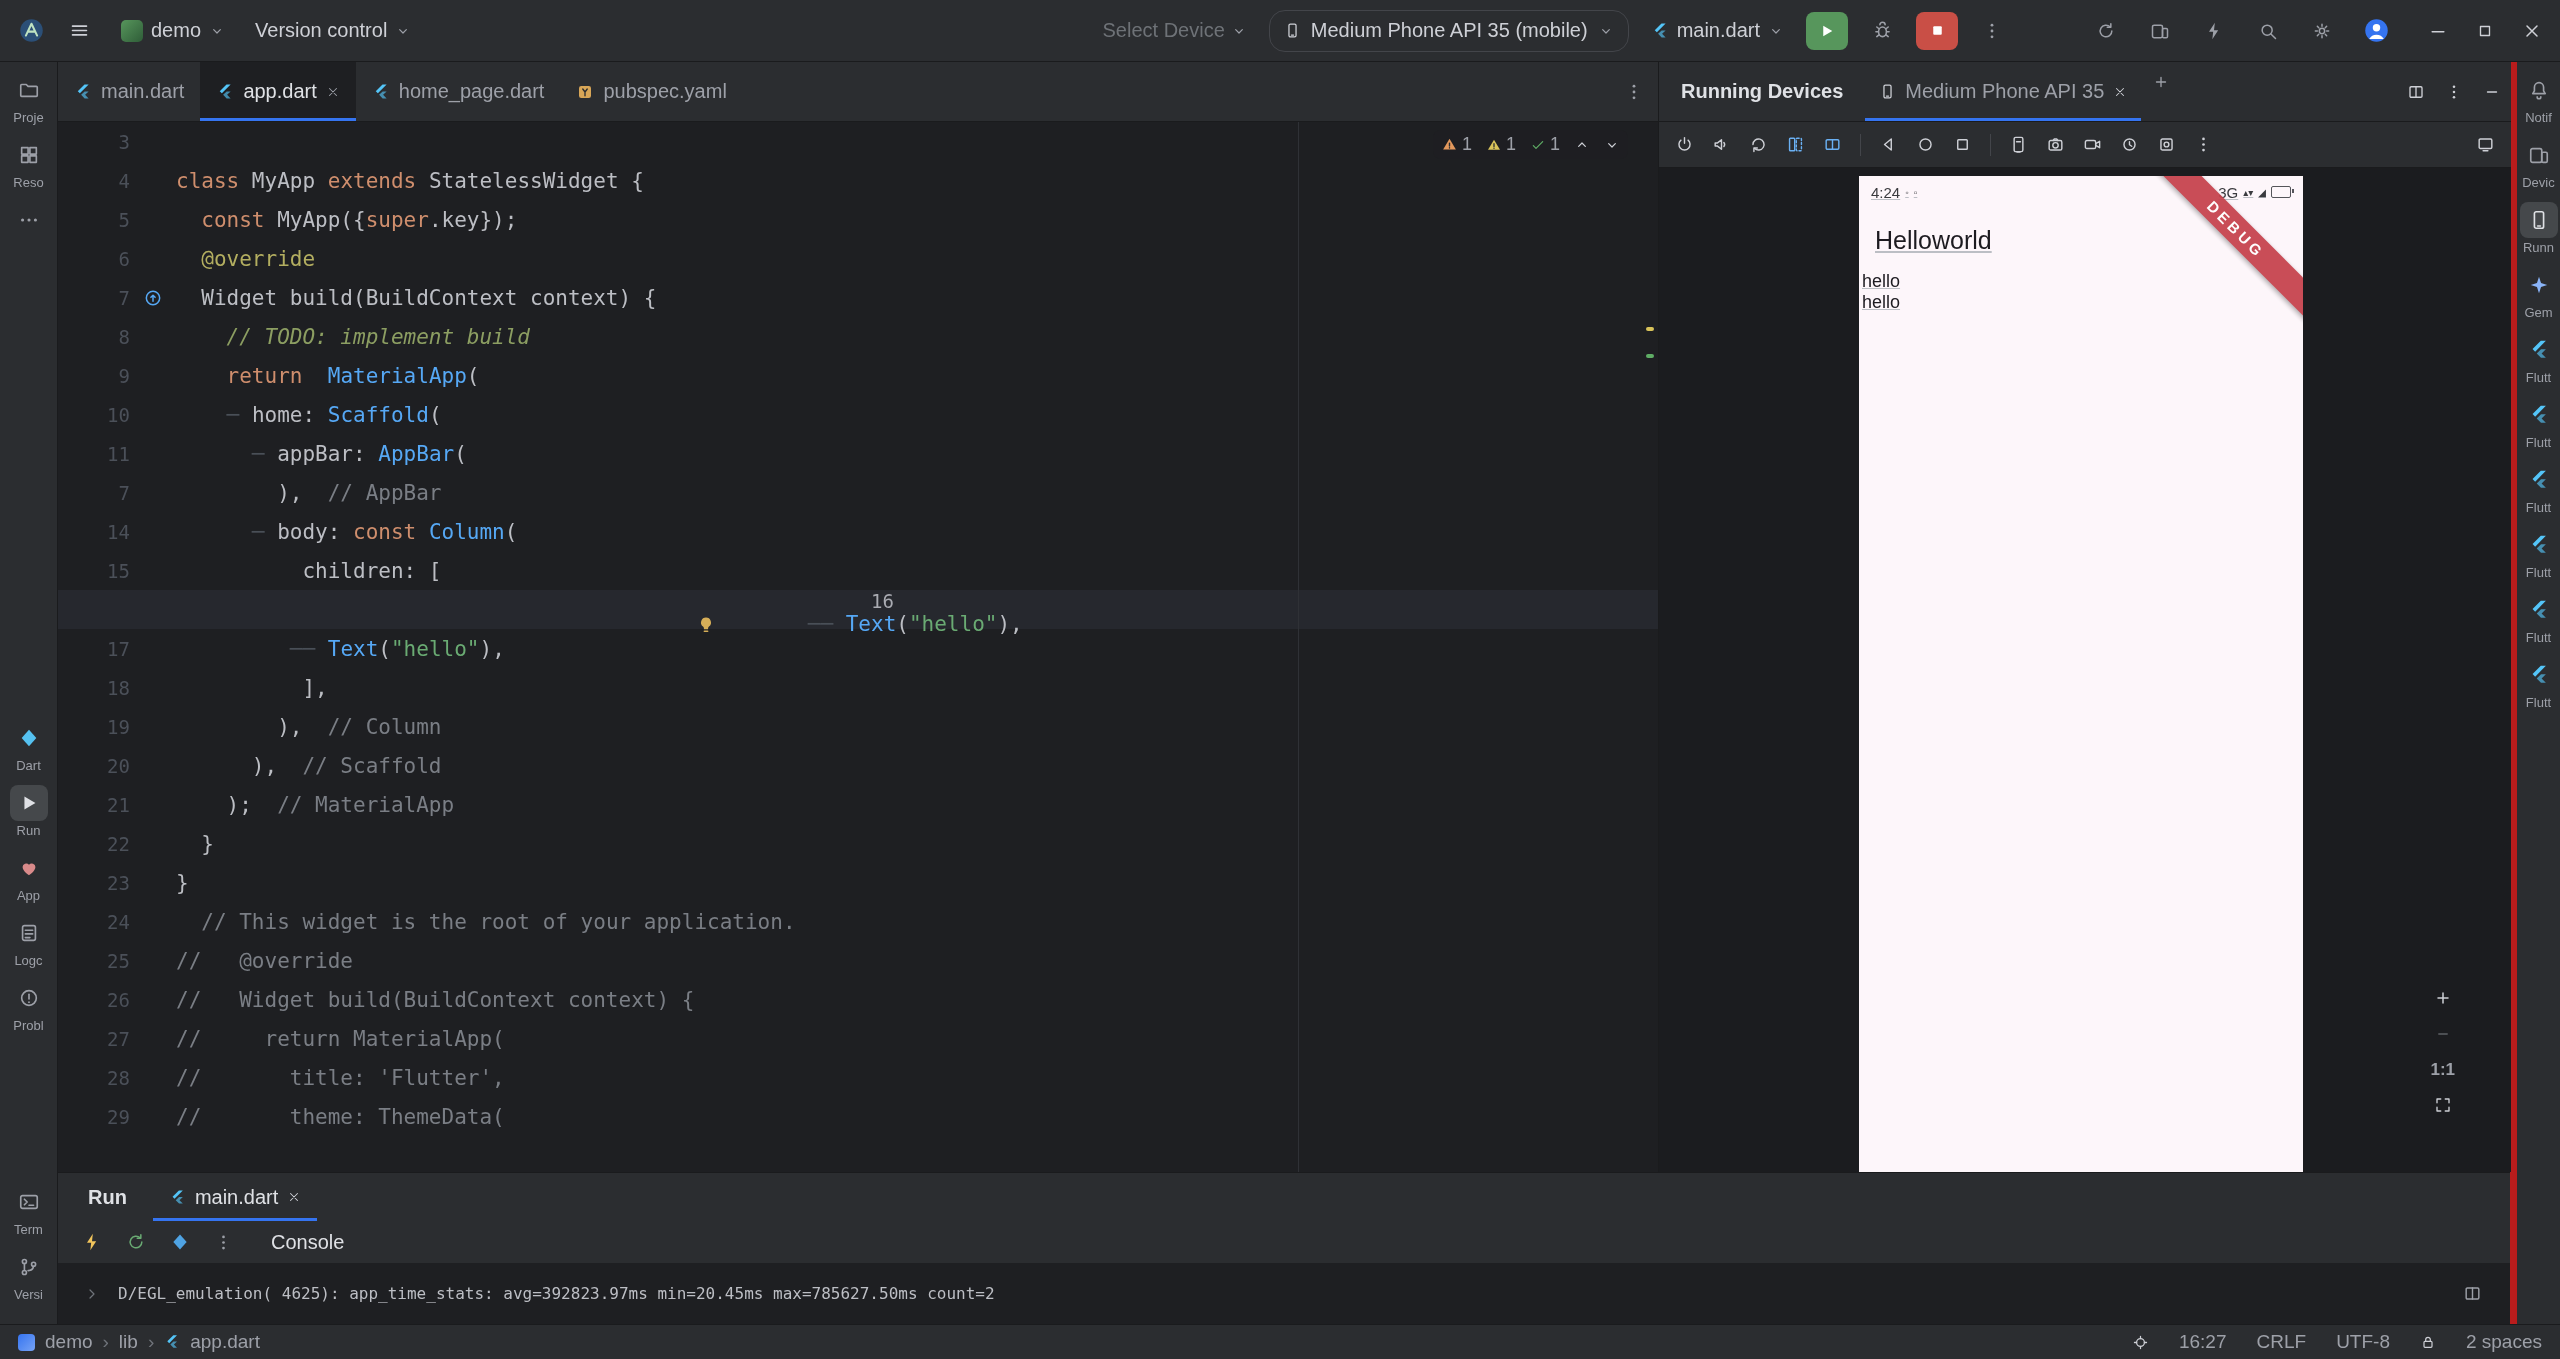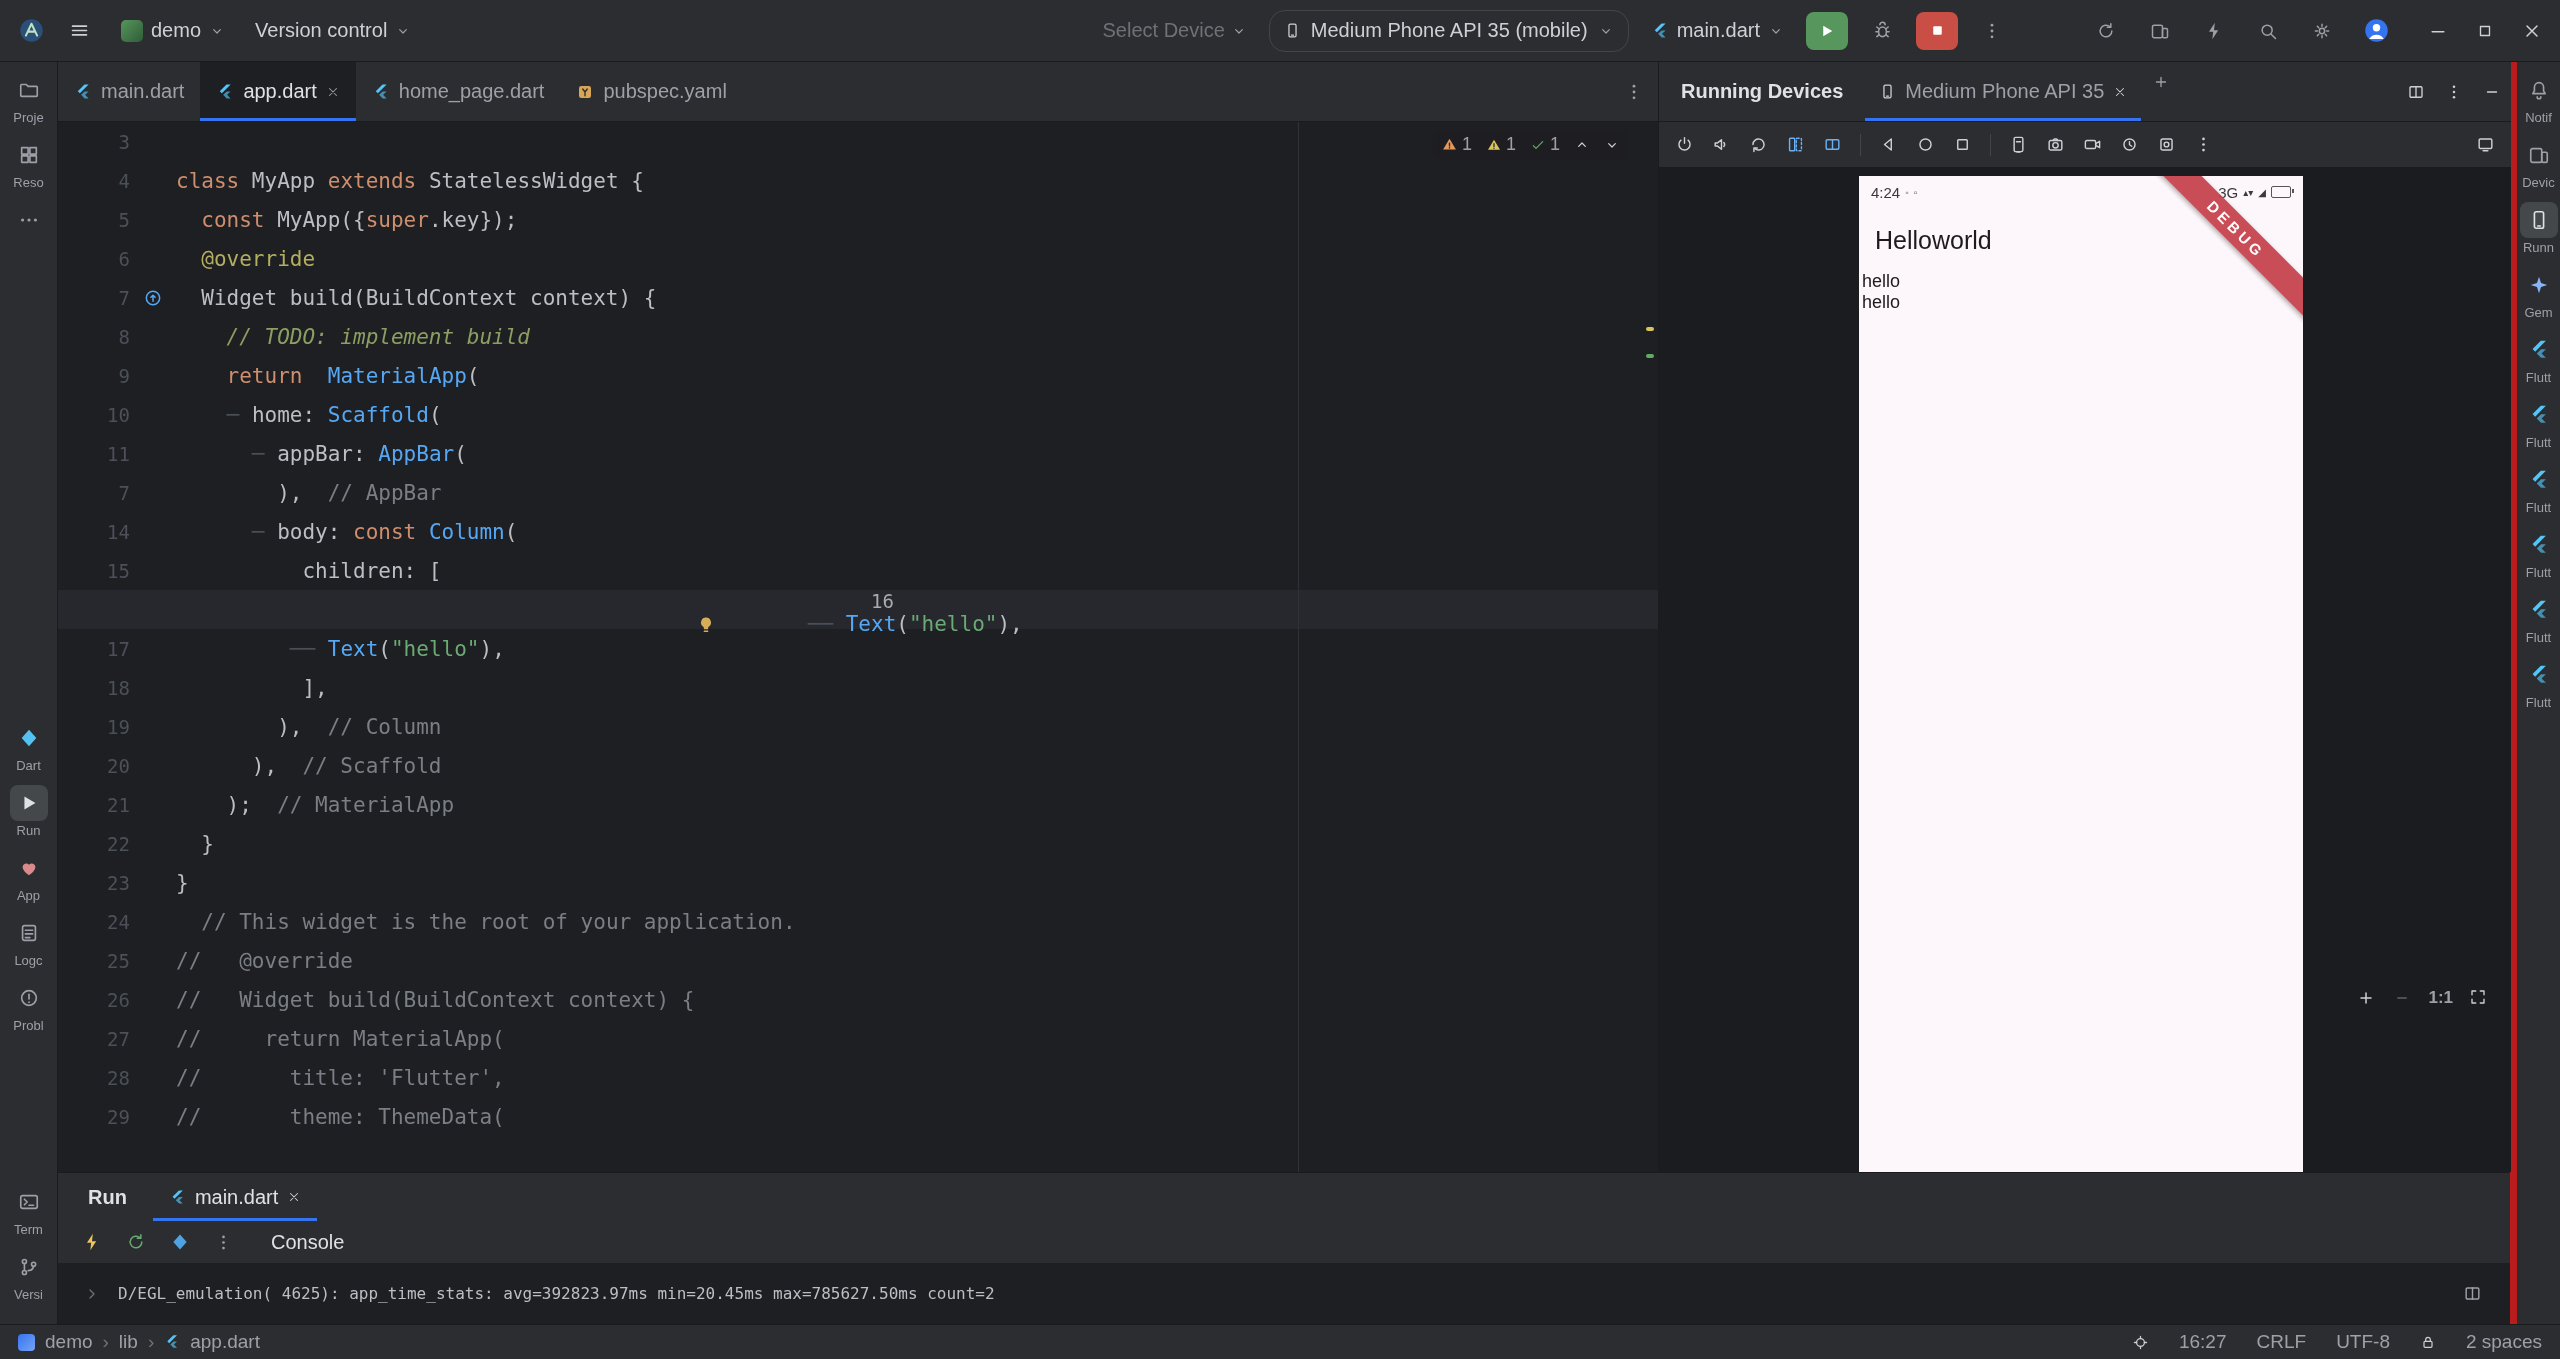--- a/index.html
+++ b/index.html
@@ -81,36 +81,36 @@
   .dtab.active::after{content:"";position:absolute;left:0;right:0;bottom:0;height:3px;background:var(--accent,#3574f0);}
   .dz-tab-right{position:absolute;right:10px;top:0;bottom:0;display:flex;align-items:center;gap:20px;color:#9da0a8;}
   .device-toolbar{height:46px;background:var(--panel-bg,#2b2d30);border-bottom:1px solid #1a1b1d;display:flex;
                   align-items:center;padding:0 16px;gap:18px;box-sizing:border-box;}
   .dt-btn{color:#ced0d6;display:inline-flex;}
   .dt-btn.accent{color:#6ab0f3;}
   .dt-sep{width:1px;height:22px;background:#43454a;}
   .dt-right{margin-left:auto;color:#ced0d6;display:inline-flex;}
   #device-area{position:absolute;left:0;top:106px;right:0;bottom:0;background:#1b1c1f;}
   .phone{position:absolute;left:200px;top:8px;width:444px;}
-  .phone-screen{height:1146px;background:var(--phone-bg,#fdf6fa);position:relative;overflow:hidden;}
+  .phone-screen{height:1146px;background:var(--phone-bg,#fdf6fa);position:relative;overflow:hidden;text-decoration:underline;}
   .p-status{height:28px;display:flex;justify-content:space-between;align-items:center;padding:2px 12px 0;
             font-size:15px;color:#3a3a3e;}
   .p-status .lft,.p-status .rgt{display:flex;align-items:center;gap:5px;}
   .sdot{font-size:10px;color:#3a3a3e;}
   .battery{width:18px;height:10px;border:1.5px solid #55555a;border-radius:2px;position:relative;}
   .battery::after{content:"";position:absolute;right:-4px;top:2px;width:2px;height:4px;background:#55555a;}
   .p-appbar{padding:20px 16px 6px;font-size:25px;color:var(--phone-text,#1d1b20);}
   .p-body{padding:10px 0 0 3px;font-size:18px;line-height:21px;color:var(--phone-text,#1d1b20);}
   .p-banner-box{position:absolute;top:0;right:0;width:170px;height:170px;overflow:hidden;pointer-events:none;}
   .p-banner{position:absolute;top:40px;right:-48px;width:230px;transform:rotate(45deg);background:var(--banner-red,#c6414b);
             color:#fff;font-size:15px;font-weight:bold;letter-spacing:4px;text-align:center;padding:5px 0;
             box-shadow:0 2px 5px rgba(0,0,0,.35);opacity:.93;}
   .phone-nav{height:25px;background:#000;display:flex;align-items:center;justify-content:center;}
   .nav-pill{width:92px;height:7px;border-radius:4px;background:#fff;}
-  .zoom-stack{position:absolute;right:24px;top:820px;display:flex;flex-direction:row;align-items:flex-start;gap:16px;
+  .zoom-stack{position:absolute;right:56px;top:820px;display:flex;flex-direction:column;align-items:center;gap:16px;
               color:#9da0a8;}
   .zoom-stack .dimmer{color:#5d6065;}
   .zoom-reset{font-size:17px;font-weight:bold;color:#9da0a8;}
   
   #bottom-panel{position:absolute;left:58px;top:1172px;width:2452px;height:152px;background:var(--panel-bg,#2b2d30);
                 border-top:1px solid #1a1b1d;box-sizing:border-box;}
   .bp-header{height:48px;display:flex;align-items:stretch;}
   .bp-title{display:flex;align-items:center;padding:0 26px 0 30px;color:#dfe1e5;font-weight:bold;}
   .bp-tab{display:flex;align-items:center;gap:9px;padding:0 16px;color:#dfe1e5;position:relative;}
   .bp-tab::after{content:"";position:absolute;left:0;right:0;bottom:0;height:3px;background:var(--accent,#3574f0);}

